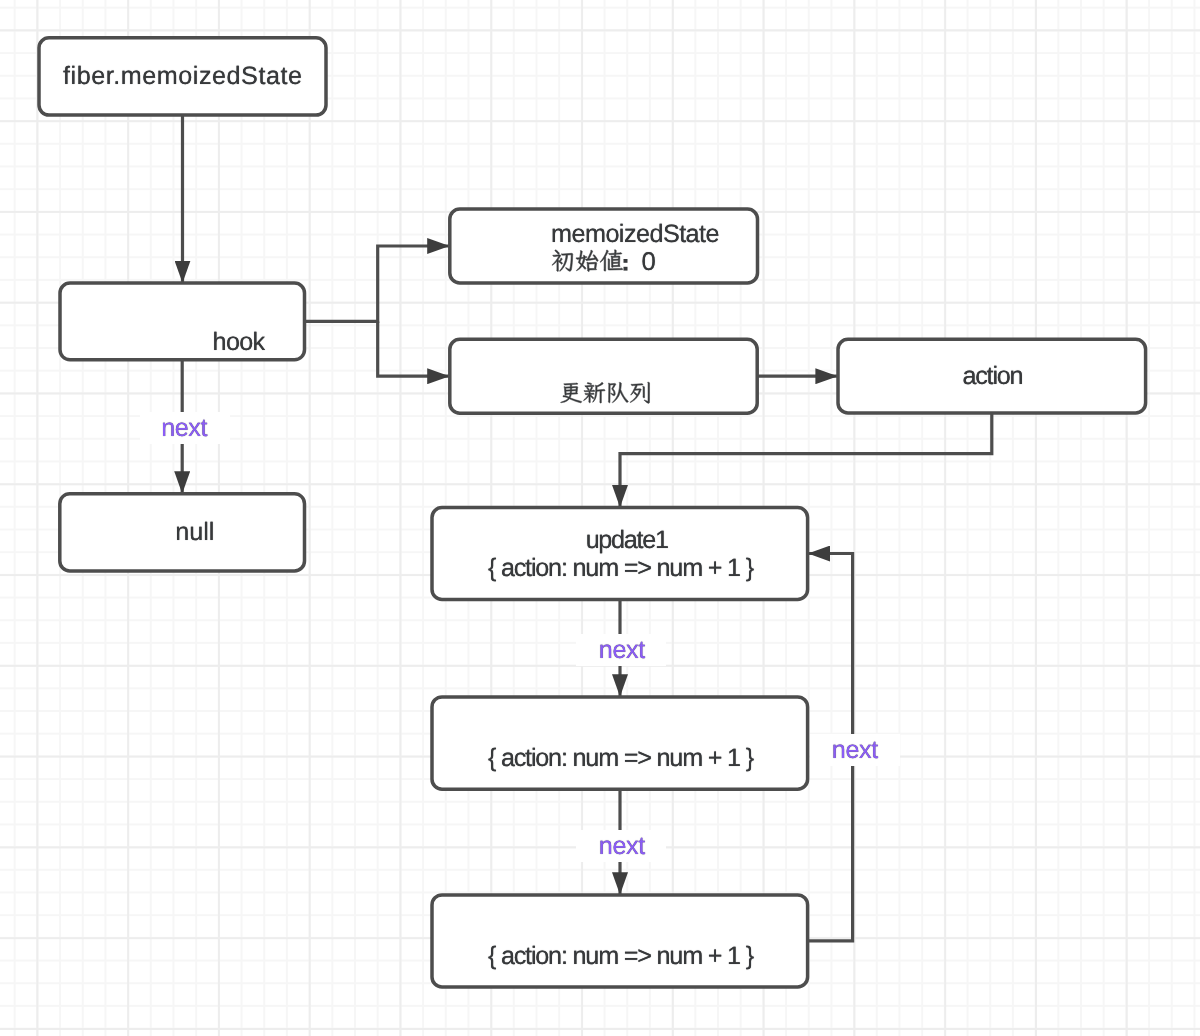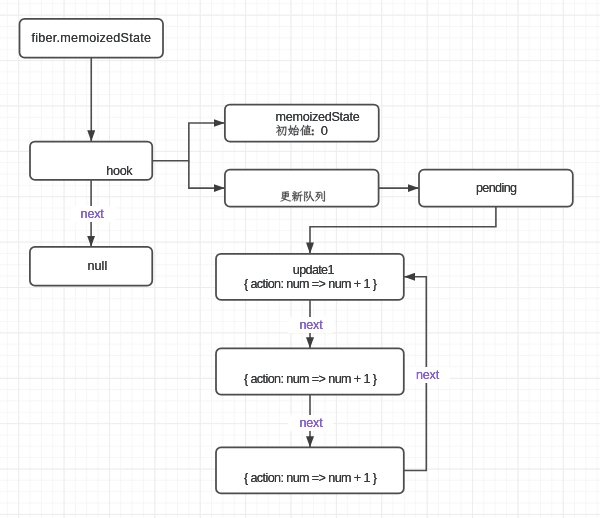--- a/index.html
+++ b/index.html
@@ -95,21 +95,21 @@
 
   <div class="lbl" style="left:19.5px;top:30.48px;width:143.50px;letter-spacing:0.26px;text-indent:0.26px;">fiber.memoizedState</div>
 
   <div class="lbl" style="left:30.0px;top:163px;width:122.25px;letter-spacing:-0.33px;text-indent:0.33px;margin-left:28px;">hook</div>
 
   <div class="lbl" style="left:29.9px;top:258.43px;width:135px;letter-spacing:0px;">null</div>
 
   <div class="lbl" style="left:224.9px;top:108.53px;width:185px;letter-spacing:-0.27px;text-indent:0.27px;">memoizedState</div>
 
 
-  <div class="lbl" style="left:419.0px;top:180.33px;width:153.80px;letter-spacing:-0.61px;text-indent:0.61px;">pending</div>
+  <div class="lbl" style="left:419.0px;top:180.33px;width:153.80px;letter-spacing:-0.61px;text-indent:0.61px;">action</div>
 
   <div class="lbl" style="left:216.0px;top:262.03px;width:194px;letter-spacing:-0.65px;text-indent:0.65px;">update1</div>
   <div class="lbl" style="left:216.0px;top:276.43px;width:187.80px;letter-spacing:-0.6px;text-indent:0.6px;">{ action: num =&gt; num + 1 }</div>
 
   <div class="lbl" style="left:216.0px;top:371.13px;width:187.80px;letter-spacing:-0.6px;text-indent:0.6px;">{ action: num =&gt; num + 1 }</div>
 
   <div class="lbl" style="left:216.0px;top:470.13px;width:187.80px;letter-spacing:-0.6px;text-indent:0.6px;">{ action: num =&gt; num + 1 }</div>
 
   <div class="lbl" style="left:320.7px;top:123.2px;width:16px;text-align:left;font-size:12.85px;line-height:16px;">0</div>
 

